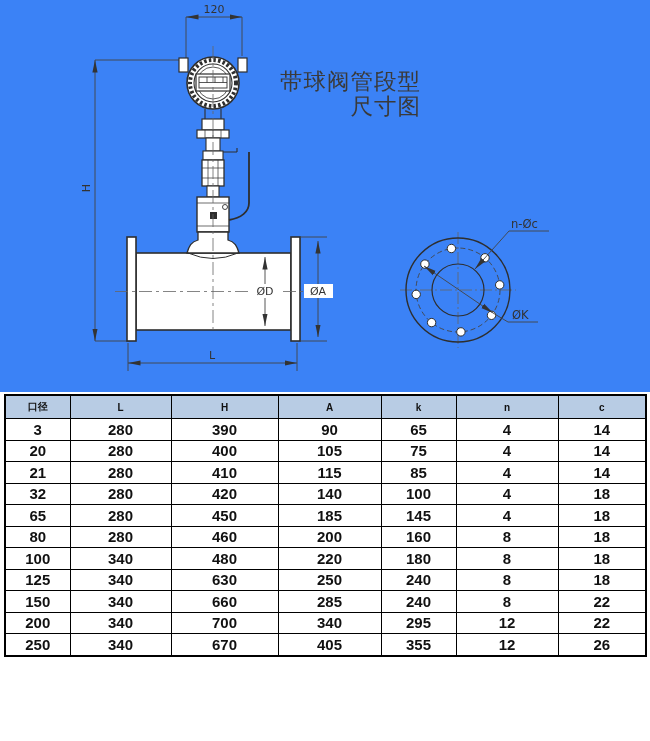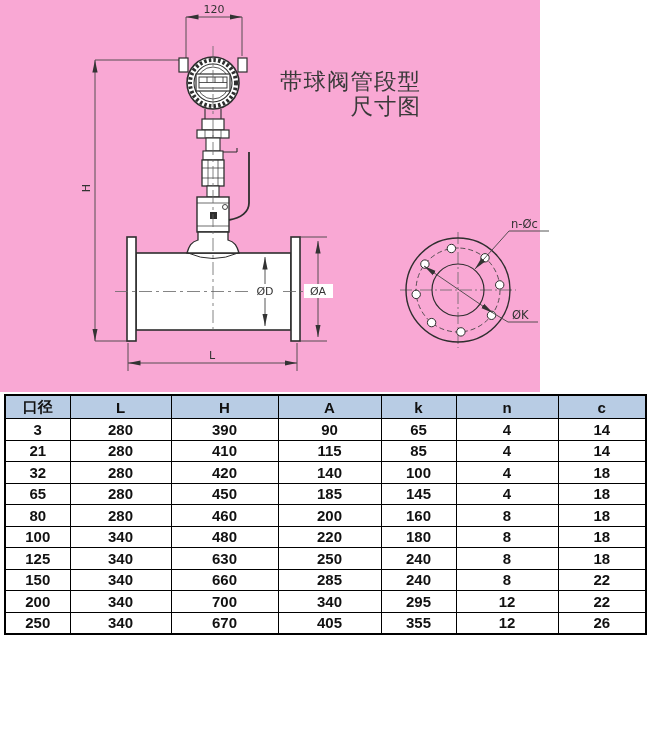--- a/index.html
+++ b/index.html
@@ -1,28 +1,28 @@
 <!DOCTYPE html>
 <html><head>
 <meta charset="utf-8">
 <style>
   html,body{margin:0;padding:0;background:#fff;}
   body{width:650px;height:741px;font-family:"Liberation Sans",sans-serif;position:relative;}
-  .drawing-wrap{width:540px;height:392px;position:relative;background:#f9a8d4;}
+  .drawing-wrap{width:650px;height:392px;position:relative;background:#3b82f6;}
   svg{display:block;}
   svg text{font-family:"DejaVu Sans","Liberation Sans",sans-serif;fill:#333;}
   .cad-title{font-size:22.5px;fill:#3a3a3a;letter-spacing:1px;}
   .dim-text{font-size:11px;fill:#333;}
   .dim-text-sm{font-size:11.5px;fill:#333;}
   
   table.spec{border-collapse:collapse;table-layout:fixed;width:641px;margin:2px 0 0 4px;
              border:2.5px solid #000;}
   table.spec th,table.spec td{border:1.5px solid #000;text-align:center;vertical-align:middle;
              font-weight:bold;color:#111;padding:0;overflow:hidden;white-space:nowrap;}
-  table.spec th{height:22px;font-size:15px;background:#b8cce4;}
+  table.spec th{height:22px;font-size:10px;background:#b8cce4;}
   table.spec td{height:20.5px;font-size:15px;background:#fff;}
 </style>
 </head>
 <body>
 
 <div class="drawing-wrap">
 <svg width="650" height="392" viewBox="0 0 650 392">
   <defs>
     <marker id="ar" markerUnits="userSpaceOnUse" markerWidth="14" markerHeight="8" refX="12.5" refY="4" orient="auto-start-reverse">
       <path d="M12.5,4 L0,1.4 L0,6.6 Z" fill="#333"></path>
@@ -168,20 +168,29 @@
     <tr>
       <td>3</td>
       <td>280</td>
       <td>390</td>
       <td>90</td>
       <td>65</td>
       <td>4</td>
       <td>14</td>
     </tr>
     <tr>
+      <td>20</td>
+      <td>280</td>
+      <td>400</td>
+      <td>105</td>
+      <td>75</td>
+      <td>4</td>
+      <td>14</td>
+    </tr>
+    <tr>
       <td>21</td>
       <td>280</td>
       <td>410</td>
       <td>115</td>
       <td>85</td>
       <td>4</td>
       <td>14</td>
     </tr>
     <tr>
       <td>32</td>

